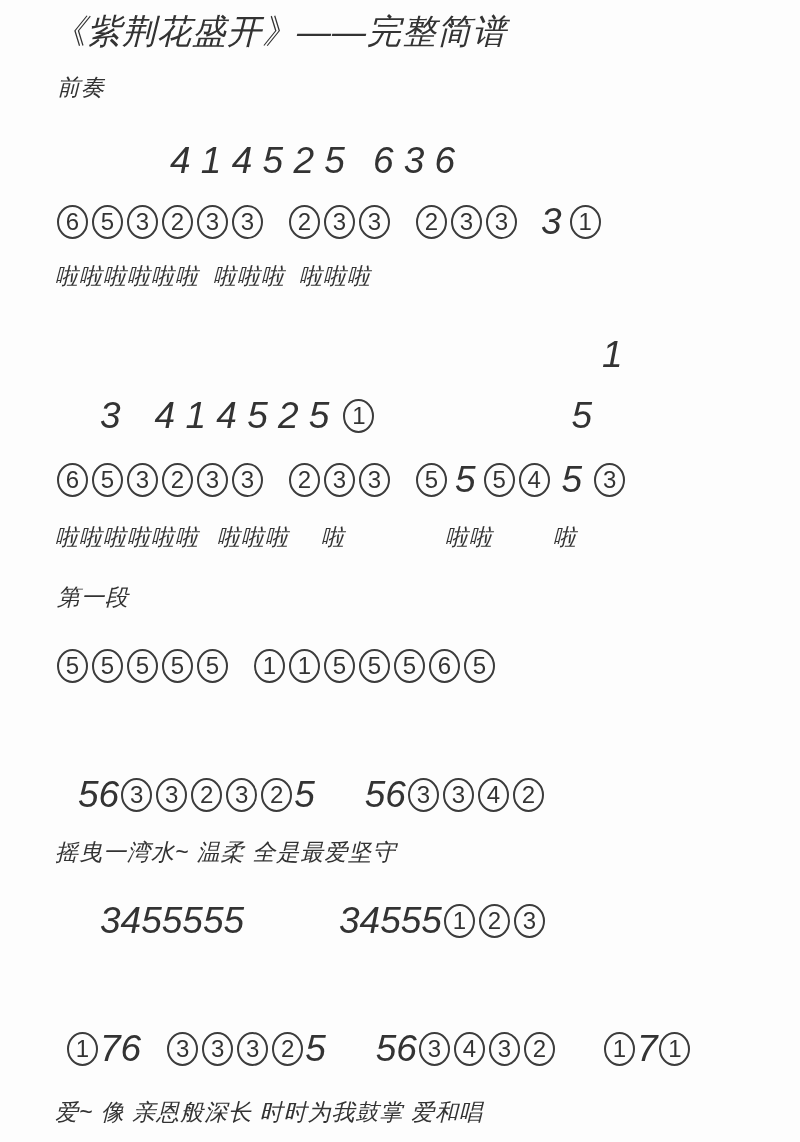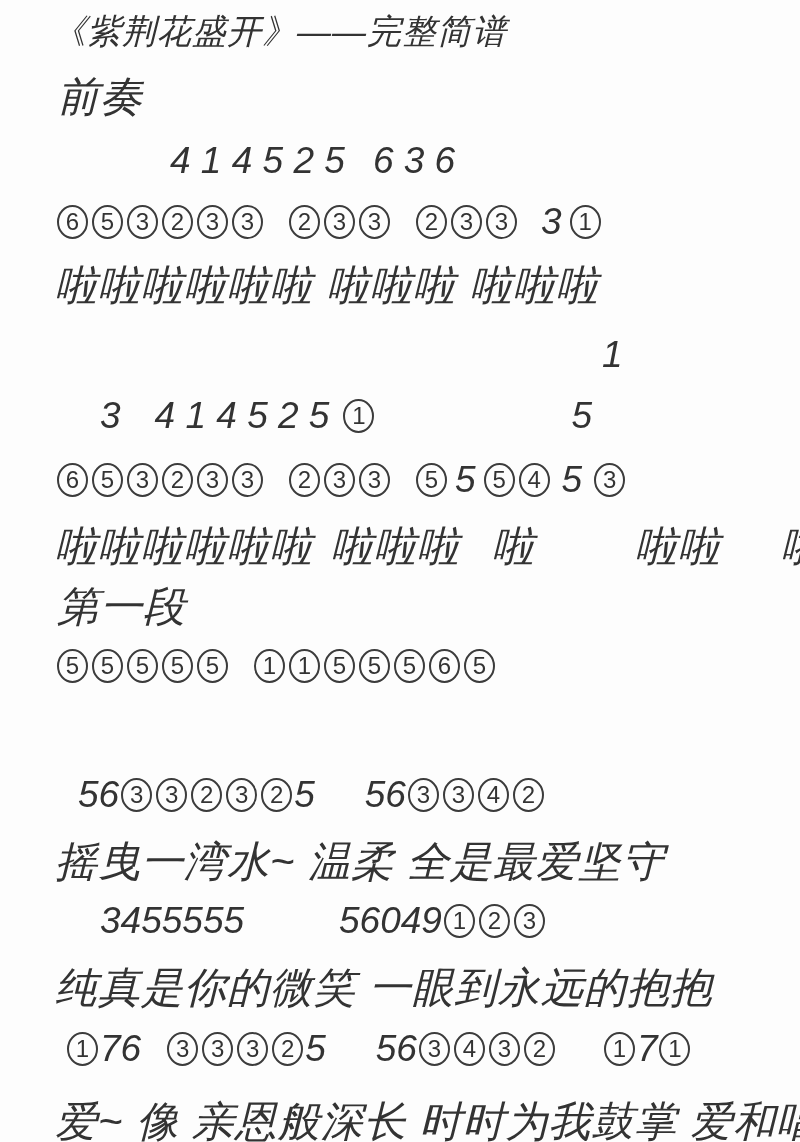--- a/index.html
+++ b/index.html
@@ -12,21 +12,21 @@
     color:#333333;
     overflow:hidden;
   }
   .row{
     position:absolute;
     display:flex;
     align-items:center;
     line-height:1;
     white-space:pre;
   }
-  .cjk{font-size:42px;letter-spacing:1px;font-weight:400;}
+  .cjk{font-size:23px;letter-spacing:1px;font-weight:400;}
   .num{font-size:37px;font-weight:400;}
   .title{font-size:34px;}
   .txt{display:inline-block;flex:none;font-style:italic;}
   .circ{
     box-sizing:border-box;
     flex:none;
     width:31px;height:34px;
     margin:0 2px;
     border:2px solid #3c3c3c;
     border-radius:50%;
@@ -48,17 +48,16 @@
     <div class="row num" style="left: 55px; top: 203px;"><span class="circ" style="border-color: rgb(60, 60, 60);">6</span><span class="circ" style="border-color: rgb(60, 60, 60);">5</span><span class="circ" style="border-color: rgb(60, 60, 60);">3</span><span class="circ" style="border-color: rgb(60, 60, 60);">2</span><span class="circ" style="border-color: rgb(60, 60, 60);">3</span><span class="circ" style="border-color: rgb(60, 60, 60);">3</span><span class="gap" style="width: 22px;"></span><span class="circ" style="border-color: rgb(60, 60, 60);">2</span><span class="circ" style="border-color: rgb(60, 60, 60);">3</span><span class="circ" style="border-color: rgb(60, 60, 60);">3</span><span class="gap" style="width: 22px;"></span><span class="circ" style="border-color: rgb(60, 60, 60);">2</span><span class="circ" style="border-color: rgb(60, 60, 60);">3</span><span class="circ" style="border-color: rgb(60, 60, 60);">3</span><span class="gap" style="width: 22px;"></span><span class="txt">3</span><span class="gap" style="width: 6px;"></span><span class="circ" style="border-color: rgb(60, 60, 60);">1</span></div>
     <div class="row cjk" style="left: 55px; top: 265px;"><span class="txt">啦啦啦啦啦啦</span><span class="gap" style="width: 14px;"></span><span class="txt">啦啦啦</span><span class="gap" style="width: 14px;"></span><span class="txt">啦啦啦</span></div>
     <div class="row num" style="left: 602px; top: 336px;"><span class="txt">1</span></div>
     <div class="row num" style="left: 100px; top: 397px;"><span class="txt">3</span><span class="gap" style="width: 34px;"></span><span class="txt">4 1 4 5 2 5</span><span class="gap" style="width: 12px;"></span><span class="circ" style="border-color: rgb(60, 60, 60);">1</span><span class="gap" style="width: 195px;"></span><span class="txt">5</span></div>
     <div class="row num" style="left: 55px; top: 461px;"><span class="circ" style="border-color: rgb(60, 60, 60);">6</span><span class="circ" style="border-color: rgb(60, 60, 60);">5</span><span class="circ" style="border-color: rgb(60, 60, 60);">3</span><span class="circ" style="border-color: rgb(60, 60, 60);">2</span><span class="circ" style="border-color: rgb(60, 60, 60);">3</span><span class="circ" style="border-color: rgb(60, 60, 60);">3</span><span class="gap" style="width: 22px;"></span><span class="circ" style="border-color: rgb(60, 60, 60);">2</span><span class="circ" style="border-color: rgb(60, 60, 60);">3</span><span class="circ" style="border-color: rgb(60, 60, 60);">3</span><span class="gap" style="width: 22px;"></span><span class="circ" style="border-color: rgb(60, 60, 60);">5</span><span class="gap" style="width: 6px;"></span><span class="txt">5</span><span class="gap" style="width: 6px;"></span><span class="circ" style="border-color: rgb(60, 60, 60);">5</span><span class="circ" style="border-color: rgb(60, 60, 60);">4</span><span class="gap" style="width: 10px;"></span><span class="txt">5</span><span class="gap" style="width: 10px;"></span><span class="circ" style="border-color: rgb(60, 60, 60);">3</span></div>
     <div class="row cjk" style="left: 55px; top: 526px;"><span class="txt">啦啦啦啦啦啦</span><span class="gap" style="width: 18px;"></span><span class="txt">啦啦啦</span><span class="gap" style="width: 32px;"></span><span class="txt">啦</span><span class="gap" style="width: 100px;"></span><span class="txt">啦啦</span><span class="gap" style="width: 60px;"></span><span class="txt">啦</span></div>
     <div class="row cjk" style="left: 57px; top: 586px; text-align: center;"><span class="txt">第一段</span></div>
     <div class="row num" style="left: 55px; top: 649px;"><span class="circ" style="border-color: rgb(60, 60, 60);">5</span><span class="circ" style="border-color: rgb(60, 60, 60);">5</span><span class="circ" style="border-color: rgb(60, 60, 60);">5</span><span class="circ" style="border-color: rgb(60, 60, 60);">5</span><span class="circ" style="border-color: rgb(60, 60, 60);">5</span><span class="gap" style="width: 22px;"></span><span class="circ" style="border-color: rgb(60, 60, 60);">1</span><span class="circ" style="border-color: rgb(60, 60, 60);">1</span><span class="circ" style="border-color: rgb(60, 60, 60);">5</span><span class="circ" style="border-color: rgb(60, 60, 60);">5</span><span class="circ" style="border-color: rgb(60, 60, 60);">5</span><span class="circ" style="border-color: rgb(60, 60, 60);">6</span><span class="circ" style="border-color: rgb(60, 60, 60);">5</span></div>
     <div class="row num" style="left: 78px; top: 776px;"><span class="txt">56</span><span class="circ" style="border-color: rgb(60, 60, 60);">3</span><span class="circ" style="border-color: rgb(60, 60, 60);">3</span><span class="circ" style="border-color: rgb(60, 60, 60);">2</span><span class="circ" style="border-color: rgb(60, 60, 60);">3</span><span class="circ" style="border-color: rgb(60, 60, 60);">2</span><span class="txt">5</span><span class="gap" style="width: 50px;"></span><span class="txt">56</span><span class="circ" style="border-color: rgb(60, 60, 60);">3</span><span class="circ" style="border-color: rgb(60, 60, 60);">3</span><span class="circ" style="border-color: rgb(60, 60, 60);">4</span><span class="circ" style="border-color: rgb(60, 60, 60);">2</span></div>
     <div class="row cjk" style="left: 55px; top: 841px;"><span class="txt">摇曳一湾水~ 温柔 全是最爱坚守</span></div>
-    <div class="row num" style="left: 100px; top: 902px;"><span class="txt">3455555</span><span class="gap" style="width: 95px;"></span><span class="txt">56049</span><span class="circ" style="border-color: rgb(60, 60, 60);">1</span><span class="circ" style="border-color: rgb(60, 60, 60);">2</span><span class="circ" style="border-color: rgb(60, 60, 60);">3</span></div>
-    <div class="row cjk" style="left: 55px; top: 967px;"><span class="txt">纯真是你的微笑 一眼到永远的抱抱</span></div>
+    <div class="row num" style="left: 100px; top: 902px;"><span class="txt">3455555</span><span class="gap" style="width: 95px;"></span><span class="txt">34555</span><span class="circ" style="border-color: rgb(60, 60, 60);">1</span><span class="circ" style="border-color: rgb(60, 60, 60);">2</span><span class="circ" style="border-color: rgb(60, 60, 60);">3</span></div>
     <div class="row num" style="left: 65px; top: 1030px;"><span class="circ" style="border-color: rgb(60, 60, 60);">1</span><span class="txt">76</span><span class="gap" style="width: 24px;"></span><span class="circ" style="border-color: rgb(60, 60, 60);">3</span><span class="circ" style="border-color: rgb(60, 60, 60);">3</span><span class="circ" style="border-color: rgb(60, 60, 60);">3</span><span class="circ" style="border-color: rgb(60, 60, 60);">2</span><span class="txt">5</span><span class="gap" style="width: 50px;"></span><span class="txt">56</span><span class="circ" style="border-color: rgb(60, 60, 60);">3</span><span class="circ" style="border-color: rgb(60, 60, 60);">4</span><span class="circ" style="border-color: rgb(60, 60, 60);">3</span><span class="circ" style="border-color: rgb(60, 60, 60);">2</span><span class="gap" style="width: 45px;"></span><span class="circ" style="border-color: rgb(60, 60, 60);">1</span><span class="txt">7</span><span class="circ" style="border-color: rgb(60, 60, 60);">1</span></div>
     <div class="row cjk" style="left: 55px; top: 1093px; margin-top: 8px;"><span class="txt">爱~ 像 亲恩般深长 时时为我鼓掌 爱和唱</span></div>
   </div>
 
 </body></html>

